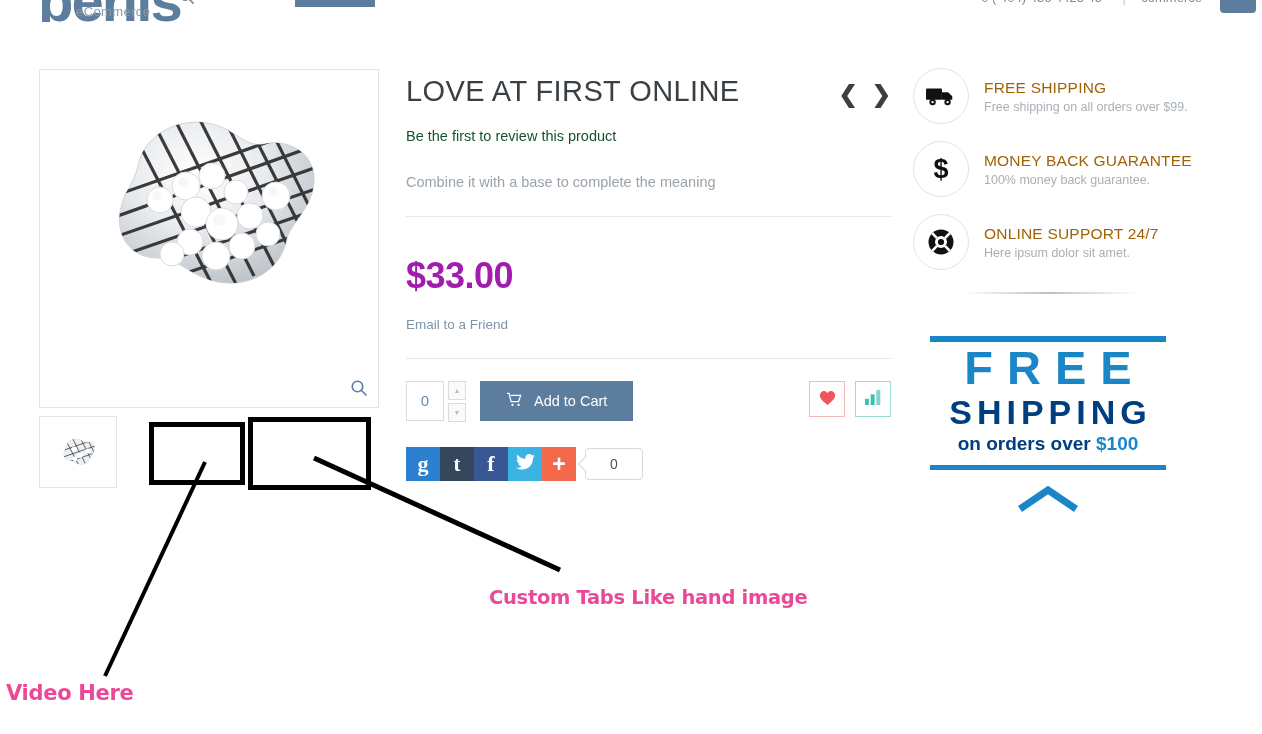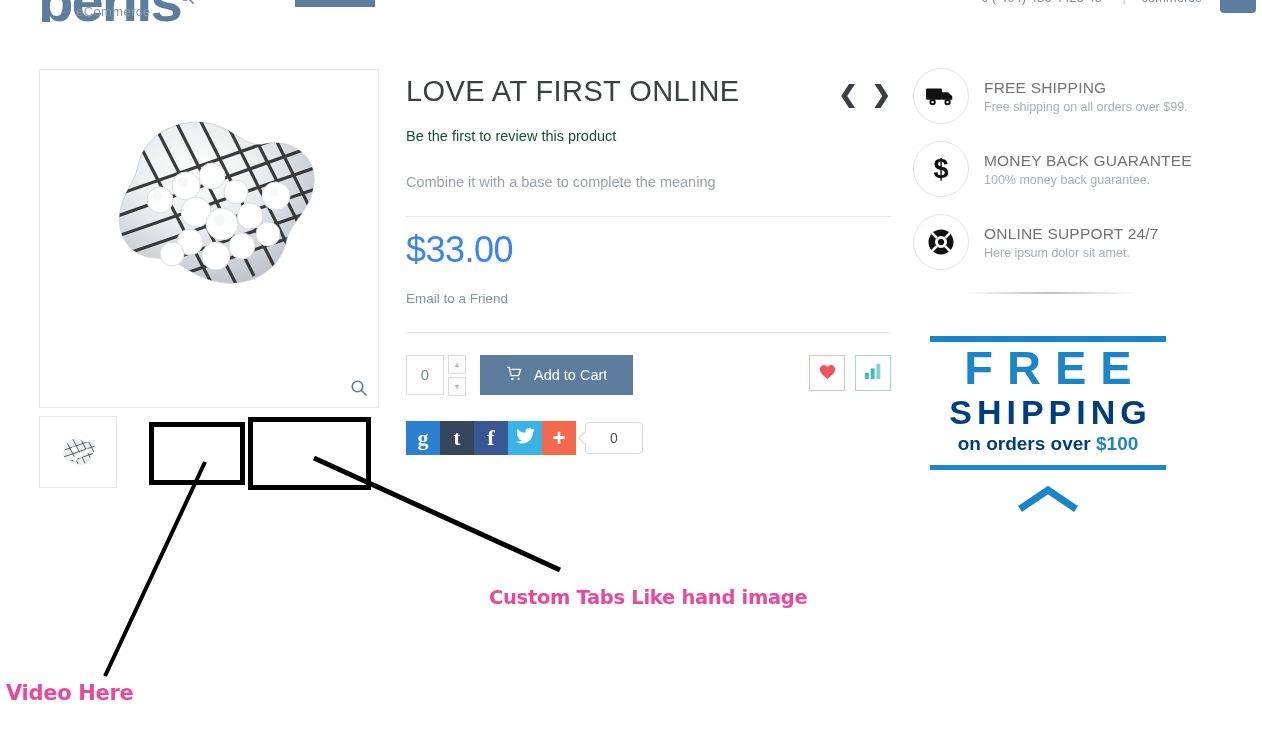--- a/index.html
+++ b/index.html
@@ -38,21 +38,21 @@
 
   
   .info{position:absolute;left:406px;top:75px;width:485px;}
   .p-title{font-size:29px;font-weight:400;color:#3a3f44;letter-spacing:.4px;
            margin:0;line-height:1.15;}
   .p-nav{position:absolute;right:0;top:8px;display:flex;gap:14px;}
   .chev{font-size:23px;color:#3a3f44;line-height:1;cursor:pointer;font-weight:700;}
   .p-review{margin-top:20px;font-size:14.5px;color:#14532d;}
   .p-short{margin-top:30px;font-size:14.5px;color:#9aa3ab;}
   .hr{height:1px;background:#e7e7e7;margin-top:26px;}
-  .p-price{font-size:36px;color:#3b82f6;margin-top:12px;font-weight:400;letter-spacing:-.5px;}
+  .p-price{font-size:36px;color:#a21caf;margin-top:38px;font-weight:700;letter-spacing:-.5px;}
   .p-email{margin-top:20px;font-size:13.5px;color:#7e95ab;cursor:pointer;}
   .hr2{height:1px;background:#e7e7e7;margin-top:26px;}
 
   .cart-row{margin-top:22px;display:flex;align-items:center;position:relative;height:40px;}
   .qty{width:36px;height:38px;border:1px solid #dcdcdc;background:#fff;text-align:center;
        font-size:15px;color:#6b8bab;line-height:38px;}
   .spin{margin-left:4px;display:flex;flex-direction:column;gap:3px;}
   .spin div{width:16px;height:17px;border:1px solid #dcdcdc;background:#fafafa;
             display:flex;align-items:center;justify-content:center;font-size:7px;color:#b9b9b9;}
   .addcart{margin-left:14px;height:40px;background:#5c7d9e;color:#fff;border:0;
@@ -77,21 +77,21 @@
   .scount:before{content:"";position:absolute;left:-6px;top:10px;width:9px;height:9px;
           background:#fff;border-left:1px solid #d8d8d8;border-bottom:1px solid #d8d8d8;
           transform:rotate(45deg);}
 
   
   .feats{position:absolute;left:913px;top:68px;width:300px;}
   .feat{display:flex;align-items:center;margin-bottom:17px;}
   .feat-ico{width:54px;height:54px;border-radius:50%;border:1px solid #e2e2e2;
             flex:0 0 54px;display:flex;align-items:center;justify-content:center;color:#111;}
   .feat-txt{margin-left:15px;}
-  .feat-t{font-size:15.5px;color:#737373;font-weight:400;letter-spacing:.2px;}
+  .feat-t{font-size:15.5px;color:#a16207;font-weight:400;letter-spacing:.2px;}
   .feat-d{font-size:12.5px;color:#a8b0b7;margin-top:3px;}
   .divider{position:absolute;left:962px;top:292px;width:175px;height:2px;
            background:linear-gradient(to right,#fff,#bfbfbf,#fff);}
   .banner{position:absolute;left:930px;top:336px;width:236px;text-align:center;}
   .bn-rule{height:6px;background:#1a86c8;}
   .bn-free{font-size:47px;font-weight:700;color:#1a86c8;letter-spacing:14px;
            line-height:1.12;margin-left:14px;}
   .bn-ship{font-size:34px;font-weight:700;color:#003f7f;letter-spacing:5px;
            line-height:1.05;margin-left:5px;}
   .bn-on{font-size:19px;font-weight:700;color:#003f7f;line-height:1.5;}

